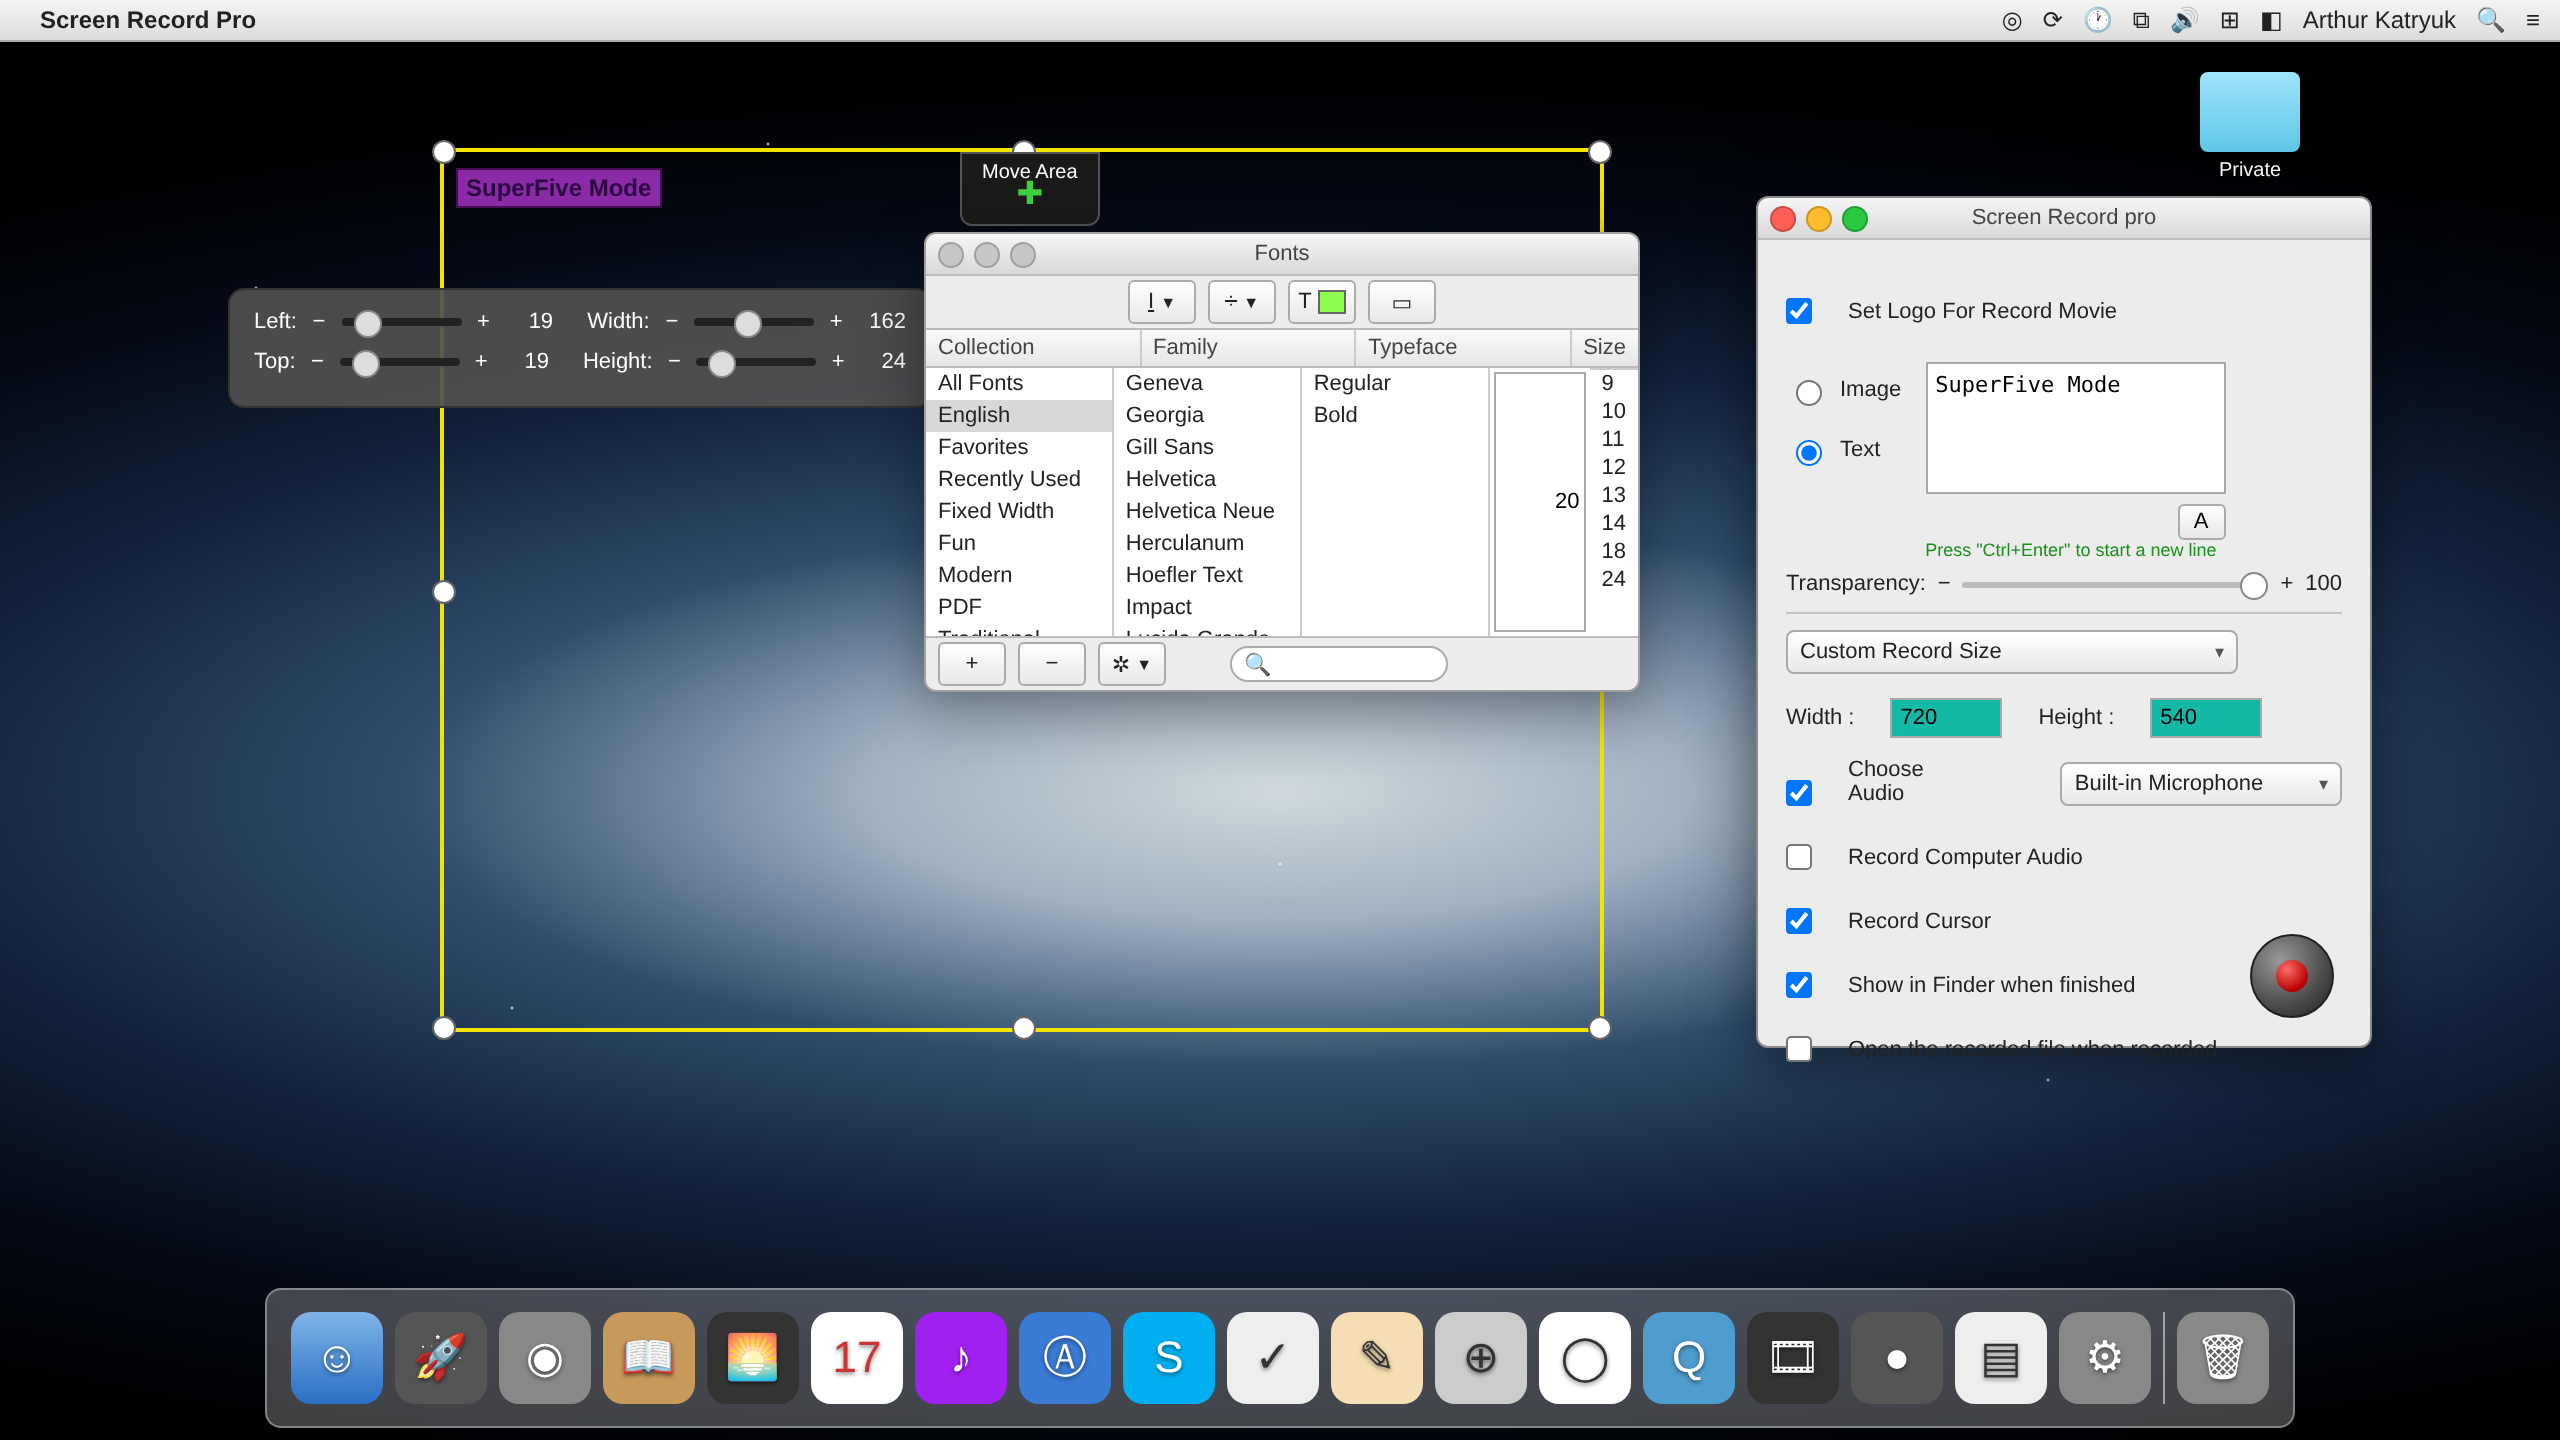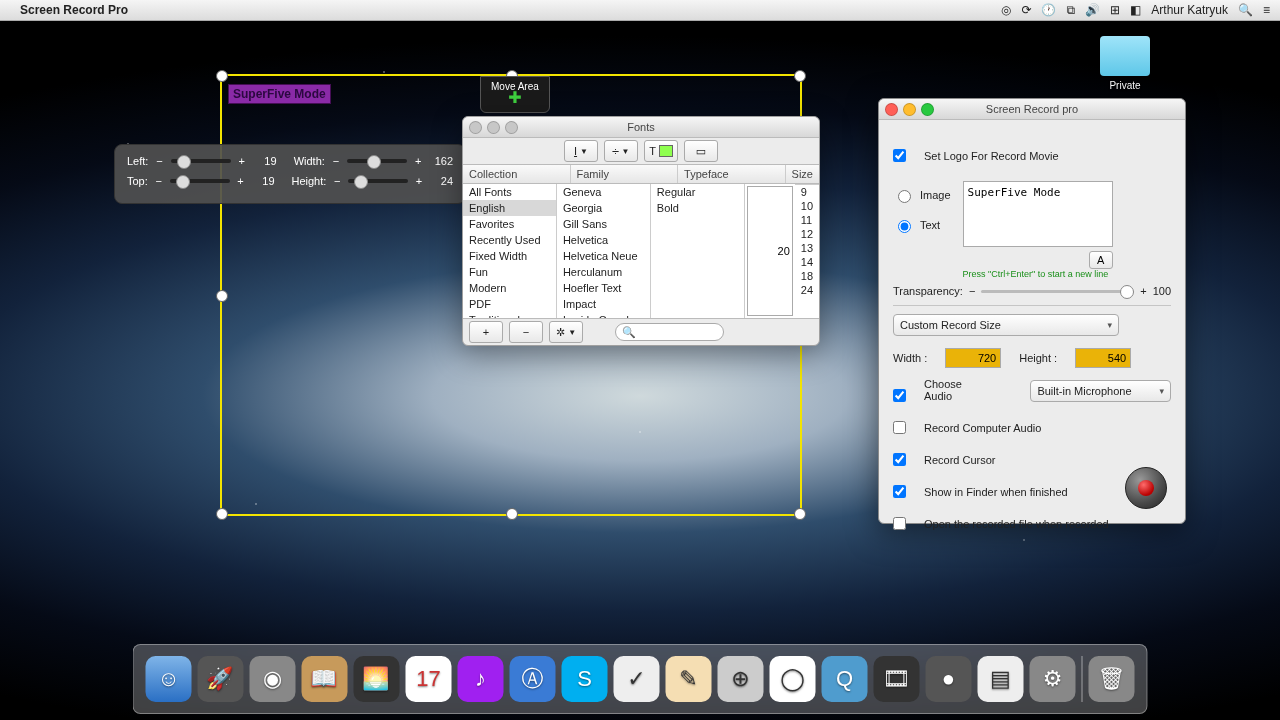--- a/index.html
+++ b/index.html
@@ -76,21 +76,21 @@
 .appwin .body{padding:10px 14px;}
 .chk{display:flex;align-items:flex-end;gap:18px;margin:19px 0;}
 .chk input{margin:0;}
 .radio{display:flex;align-items:center;gap:6px;}
 .textarea{width:140px;height:56px;border:1px solid #aaa;background:#fff;padding:4px;font-size:11px;resize:none;}
 .hint{color:#1a8f1a;font-size:9px;}
 .hr{border-top:1px solid #c5c5c5;margin:8px 0;}
 select,.combo{height:20px;border:1px solid #aaa;border-radius:4px;background:linear-gradient(#fff,#e8e8e8);font-size:11px;padding:0 18px 0 6px;appearance:none;position:relative;}
 .combo{display:inline-flex;align-items:center;}
 .combo::after{content:"▾";position:absolute;right:6px;font-size:9px;color:#555;}
-.smallinput{width:46px;height:18px;border:1px solid #aaa;background:#eab308;text-align:right;padding:0 4px;font-size:11px;}
+.smallinput{width:46px;height:18px;border:1px solid #aaa;background:#14b8a6;text-align:left;padding:0 4px;font-size:11px;}
 .recbtn{position:absolute;right:18px;bottom:14px;width:40px;height:40px;border-radius:50%;background:radial-gradient(circle at 35% 30%, #999,#4a4a4a 60%,#222 100%);border:1px solid #222;display:flex;align-items:center;justify-content:center;}
 .recbtn .dot{width:16px;height:16px;border-radius:50%;background:radial-gradient(circle at 35% 30%, #ff6b6b,#b90000 70%);}
 
 
 .dock{position:absolute;left:50%;bottom:6px;transform:translateX(-50%);height:60px;background:rgba(255,255,255,.25);border:1px solid rgba(255,255,255,.35);border-radius:8px;display:flex;align-items:center;gap:6px;padding:4px 12px;backdrop-filter:blur(4px);}
 .dicon{width:46px;height:46px;border-radius:10px;display:flex;align-items:center;justify-content:center;font-size:22px;color:#fff;text-shadow:0 1px 2px rgba(0,0,0,.5);}
 .dsep{width:1px;height:46px;background:rgba(255,255,255,.5);}
 
 .letterbox{position:absolute;left:0;right:0;background:#000;}
 </style>

